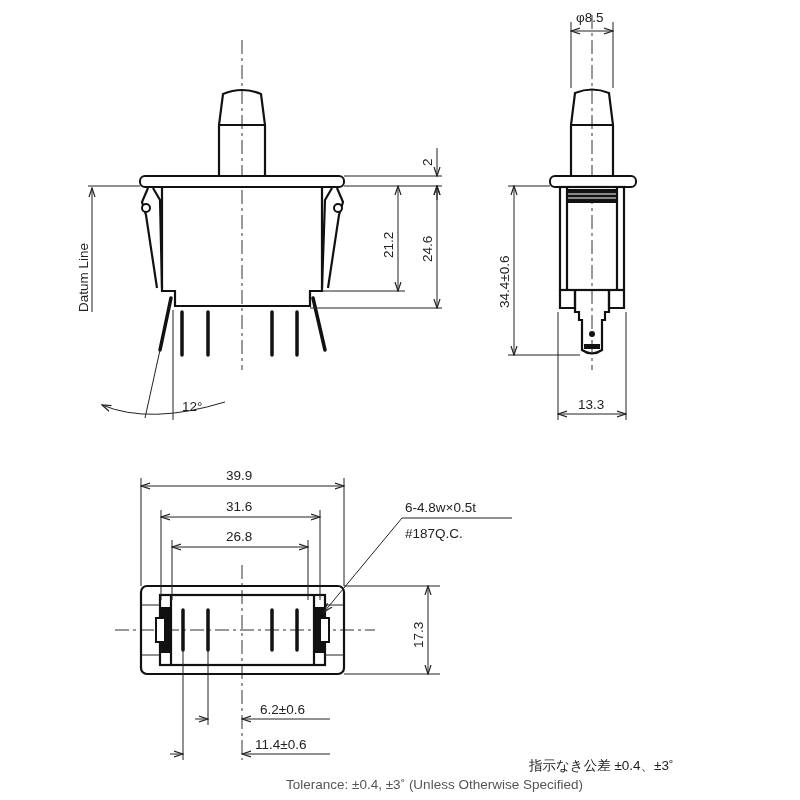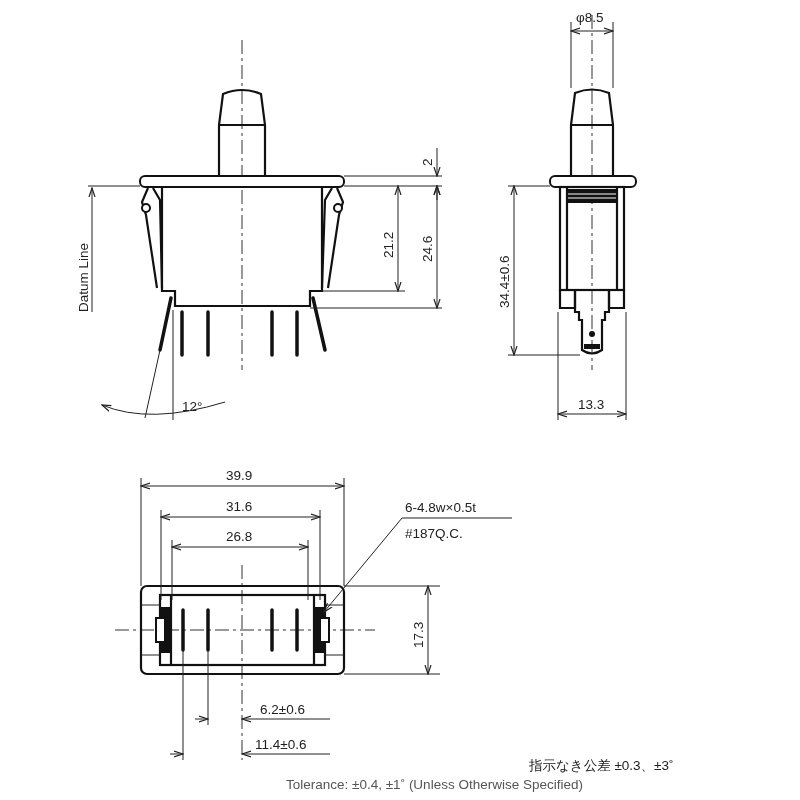--- a/index.html
+++ b/index.html
@@ -167,14 +167,14 @@
     <line class="ln" x1="255" y1="719" x2="242" y2="719" marker-end="url(#ah)"></line>
     <line class="ln" x1="255" y1="719" x2="330" y2="719"></line>
     <text class="dim" x="260" y="714">6.2±0.6</text>
     <line class="ln" x1="170" y1="754" x2="183" y2="754" marker-end="url(#ah)"></line>
     <line class="ln" x1="255" y1="754" x2="242" y2="754" marker-end="url(#ah)"></line>
     <line class="ln" x1="255" y1="754" x2="330" y2="754"></line>
     <text class="dim" x="255" y="749">11.4±0.6</text>
   </g>
 </svg>
 
-<div class="note" style="left:529px; top:757px; font-size:13.5px; color:#222;">指示なき公差 ±0.3、±3˚</div>
-<div class="note" style="left:286px; top:777px; font-size:13.5px; color:#555;">Tolerance: ±0.4, ±1˚ (Unless Otherwise Specified)</div>
+<div class="note" style="left:529px; top:757px; font-size:13.5px; color:#222;">指示なき公差 ±0.4、±3˚</div>
+<div class="note" style="left:286px; top:777px; font-size:13.5px; color:#555;">Tolerance: ±0.4, ±3˚ (Unless Otherwise Specified)</div>
 
 </body></html>

